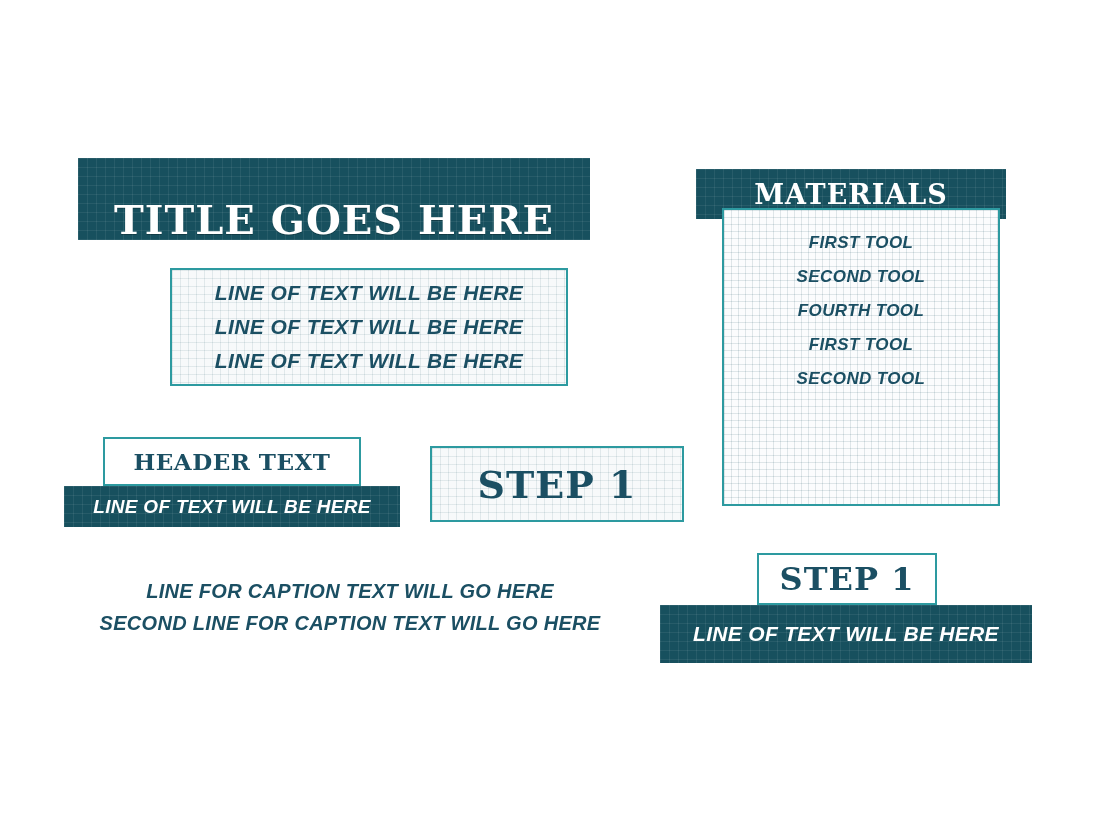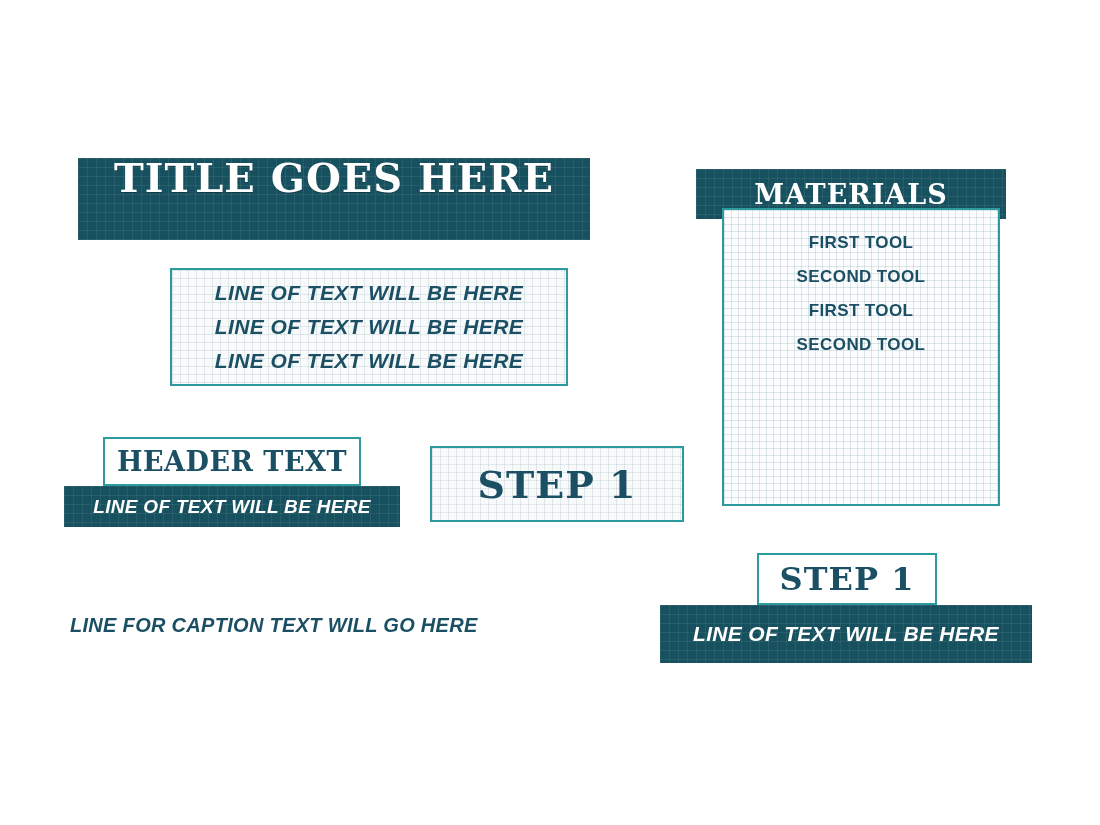--- a/index.html
+++ b/index.html
@@ -39,21 +39,21 @@
   }
   .plain-white {
     background: #ffffff;
   }
 
   .block { position: absolute; box-sizing: border-box; }
 
   
   #title-block {
     left: 78px; top: 158px; width: 512px; height: 82px;
-    display: flex; align-items: flex-start; justify-content: center;
+    display: flex; align-items: flex-end; justify-content: center;
   }
   #title-block .title-text {
     color: #ffffff;
     font-family: "DejaVu Serif", serif;
     font-weight: bold;
     font-size: 40px;
     letter-spacing: 1px;
     line-height: 1;
     text-shadow: 0 1px 0 rgba(0,0,0,0.25);
   }
@@ -82,21 +82,21 @@
   #header-combo .header-top {
     position: absolute; left: 39px; top: 0; width: 258px; height: 49px;
     border: 2px solid #2d9aa0;
     display: flex; align-items: center; justify-content: center;
     box-sizing: border-box;
   }
   #header-combo .header-top .header-text {
     color: #1b4f63;
     font-family: "DejaVu Serif", serif;
     font-weight: bold;
-    font-size: 27px;
+    font-size: 23px;
     letter-spacing: 0.5px;
     white-space: nowrap;
   }
   #header-combo .header-bottom {
     position: absolute; left: 0; top: 49px; width: 336px; height: 41px;
     display: flex; align-items: center; justify-content: center;
     box-sizing: border-box;
   }
   #header-combo .header-bottom .sub-text {
     color: #ffffff;
@@ -118,21 +118,21 @@
     color: #1b4f63;
     font-family: "DejaVu Serif", serif;
     font-weight: bold;
     font-size: 38px;
     letter-spacing: 1px;
   }
 
   
   #caption-block {
     left: 70px; top: 575px; width: 560px; height: 100px;
-    display: flex; flex-direction: row;
+    display: flex; flex-direction: column;
     align-items: center; justify-content: flex-start;
   }
   #caption-block .cap-line {
     color: #1b4f63;
     font-family: "Liberation Sans", sans-serif;
     font-weight: bold;
     font-style: italic;
     font-size: 20px;
     letter-spacing: 0.3px;
     line-height: 32px;
@@ -157,20 +157,21 @@
     position: absolute; left: 26px; top: 50px; width: 278px; height: 298px;
     border: 2px solid #2d9aa0;
     box-sizing: border-box;
     padding-top: 16px;
     display: flex; flex-direction: column; align-items: center;
   }
   #materials-panel .mat-item {
     color: #1b4f63;
     font-family: "Liberation Sans", sans-serif;
     font-weight: bold;
+    font-style: italic;
     font-size: 17px;
     letter-spacing: 0.4px;
     line-height: 34px;
     white-space: nowrap;
   }
 
   
   #step-dark { left: 660px; top: 553px; width: 372px; height: 110px; }
   #step-dark .step-top {
     position: absolute; left: 97px; top: 0; width: 180px; height: 52px;
@@ -221,29 +222,31 @@
     <span class="sub-text">LINE OF TEXT WILL BE HERE</span>
   </div>
 </div>
 
 <div class="block grid-light" id="step-light">
   <span class="step-text">STEP 1</span>
 </div>
 
 <div class="block" id="caption-block">
   <div class="cap-line">LINE FOR CAPTION TEXT WILL GO HERE</div>
+  <div class="cap-line">SECOND LINE FOR CAPTION TEXT WILL GO HERE</div>
 </div>
 
 <div class="block" id="materials-panel">
   <div class="mat-header grid-dark">
     <span class="mat-title">MATERIALS</span>
   </div>
   <div class="mat-body grid-light-fine">
     <div class="mat-item">FIRST TOOL</div>
     <div class="mat-item">SECOND TOOL</div>
+    <div class="mat-item">FOURTH TOOL</div>
     <div class="mat-item">FIRST TOOL</div>
     <div class="mat-item">SECOND TOOL</div>
   </div>
 </div>
 
 <div class="block" id="step-dark">
   <div class="step-top plain-white">
     <span class="step-text">STEP 1</span>
   </div>
   <div class="step-bottom grid-dark">

